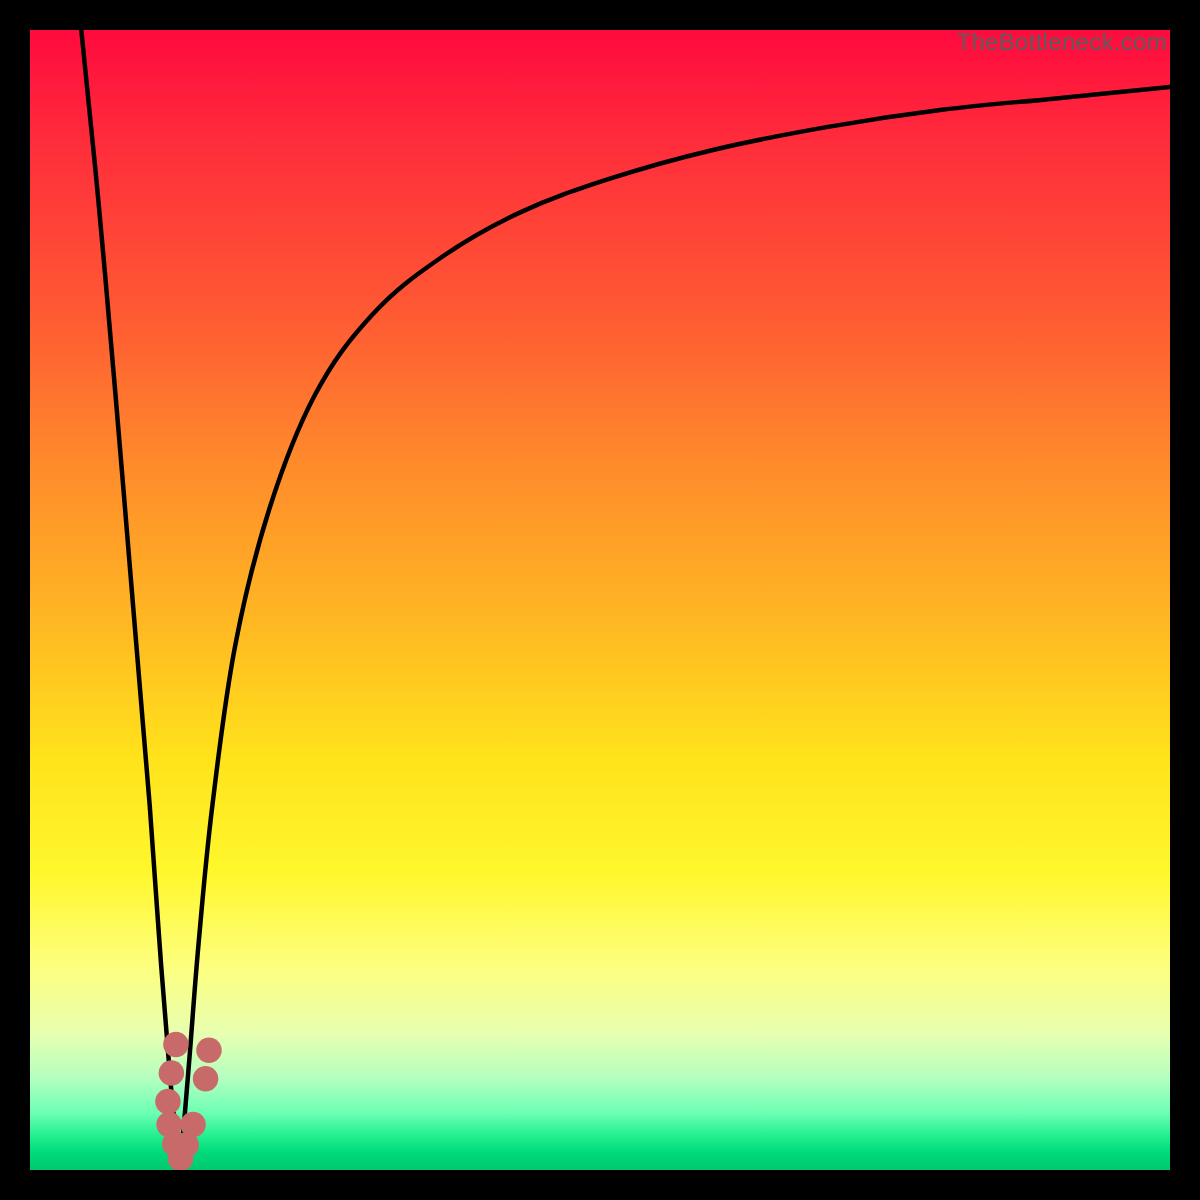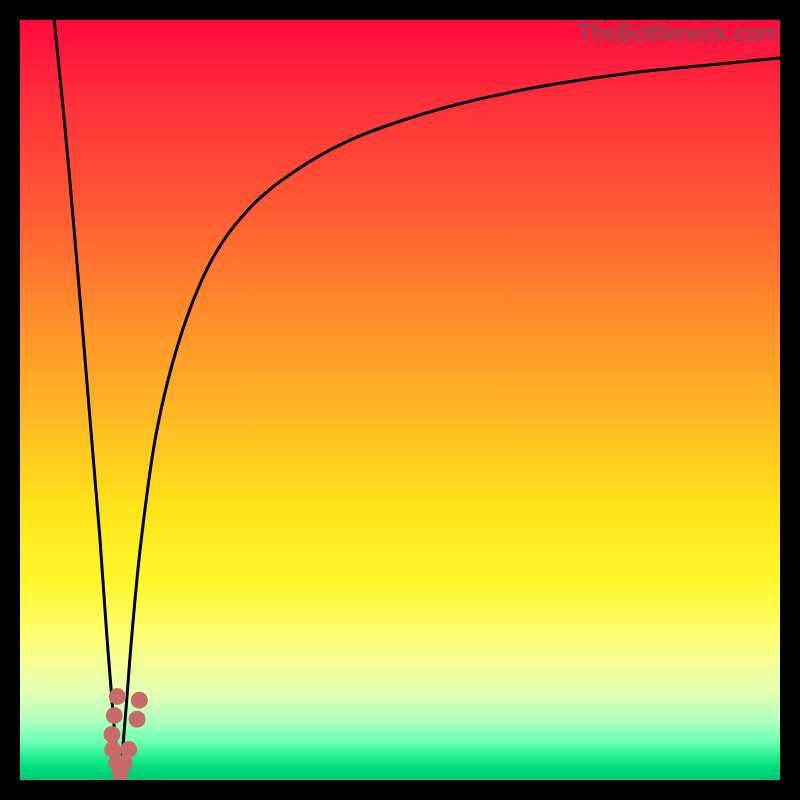--- a/index.html
+++ b/index.html
@@ -46,21 +46,21 @@
       #00d97a 98.5%,
       #00c86e 100%
     );
   }
 
   .watermark {
     position: absolute;
     right: 2px;
     top: 0px;
     color: #5d5d5d;
-    font-size: 23px;
+    font-size: 16px;
     font-weight: 500;
     letter-spacing: 0.2px;
     user-select: none;
   }
 
   svg.curves {
     position: absolute;
     inset: 0;
   }
 </style>

